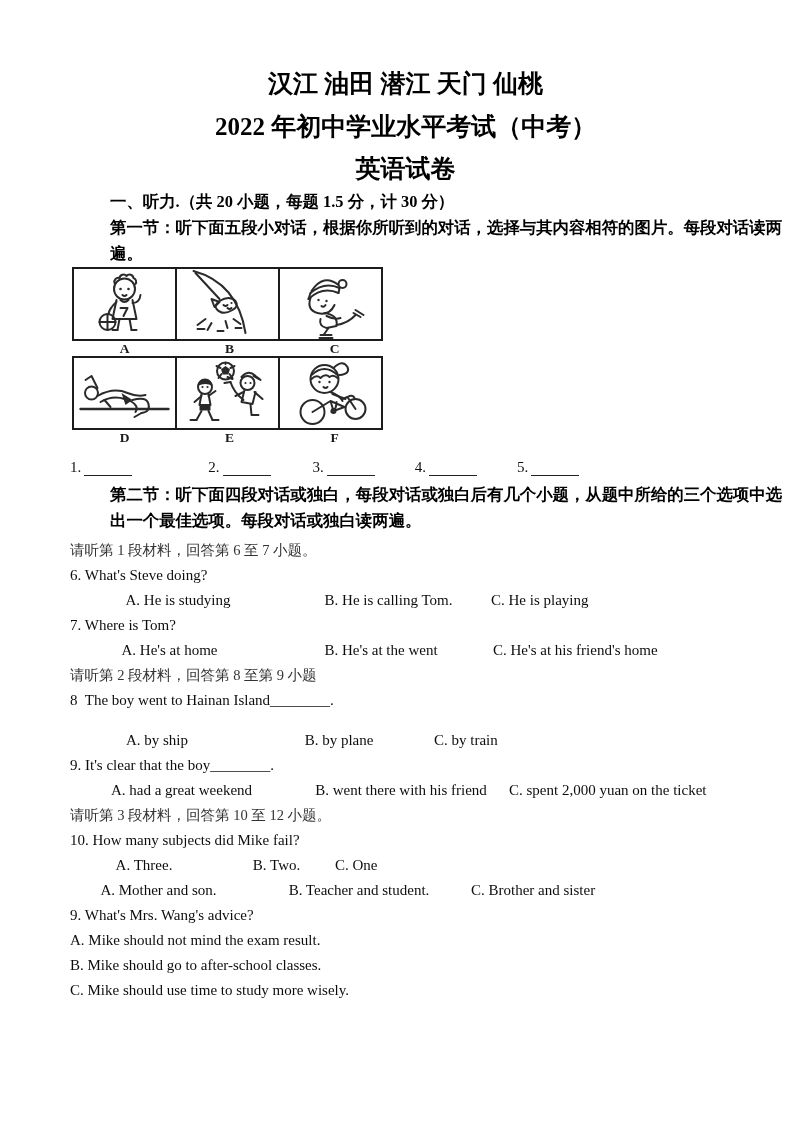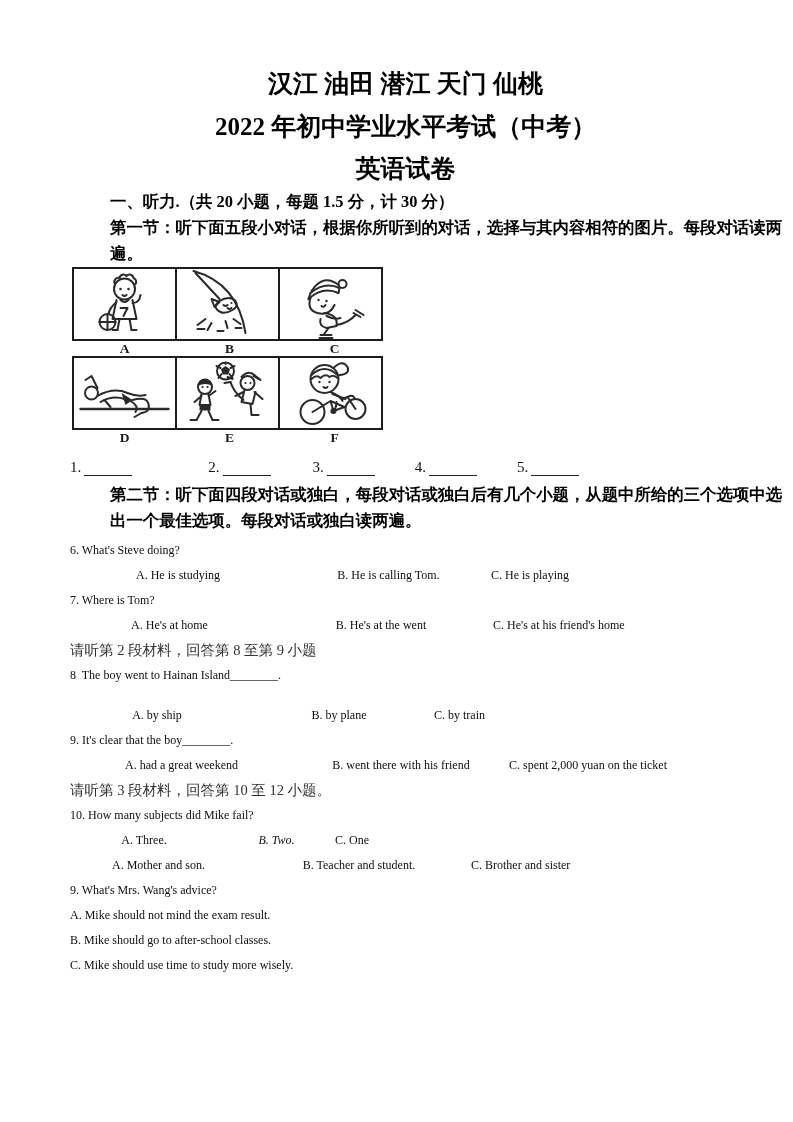--- a/index.html
+++ b/index.html
@@ -26,29 +26,29 @@
   .art{stroke:#2a2a2a;fill:none;stroke-width:2;stroke-linecap:round;stroke-linejoin:round;}
   .art-fill{fill:#2a2a2a;stroke:none;}
   
   .blanks{display:flex;align-items:flex-end;margin-top:8px;height:22px;font-size:15px;}
   .bk{display:flex;align-items:flex-end;}
   .bk .num{line-height:18px;}
   .blank-line{display:inline-block;width:48px;height:15px;border-bottom:1.5px solid #222;margin-left:3px;}
   .bk1{margin-right:76px;}.bk2{margin-right:42px;}.bk3{margin-right:40px;}.bk4{margin-right:40px;}
   
   .listening{margin-top:4px;}
-  .ln{font-size:12px;line-height:25px;min-height:25px;color:#0d0d0d;white-space:nowrap;}
+  .ln{font-size:15px;line-height:25px;min-height:25px;color:#0d0d0d;white-space:nowrap;}
   .note{font-size:14.5px;color:#333;}
   .opts{display:flex;}
   .opts span{white-space:nowrap;text-align:center;}
   .q6 .oa{width:216px;} .q6 .ob{width:205px;}
   .q7 .oa{width:199px;} .q7 .ob{width:224px;}
   .q8 .oa{width:174px;} .q8 .ob{width:190px;}
   .q9 .oa{width:223px;} .q9 .ob{width:216px;}
-  .q10 .oa{width:148px;} .q10 .ob{width:117px;font-style:italic;}
+  .q10 .oa{width:148px;} .q10 .ob{width:117px;}
   .q11 .oa{width:177px;} .q11 .ob{width:224px;}
   .gap-lg{margin-top:15px;}
 </style>
 </head>
 <body>
 
 <div class="page">
 
   <div class="title t1">汉江 油田 潜江 天门 仙桃</div>
   <div class="title t2">2022 年初中学业水平考试（中考）</div>
@@ -213,20 +213,21 @@
     <span class="bk">
         <span class="num">5.</span>
         <span class="blank-line"></span>
       </span>
   </div>
 
   <div class="cn-bold intro2">第二节：听下面四段对话或独白，每段对话或独白后有几个小题，从题中所给的三个选项中选出一个最佳选项。每段对话或独白读两遍。</div>
 
   <div class="listening">
 
+    <div class="ln note">请听第 1 段材料，回答第 6 至 7 小题。</div>
 
     <div class="ln">6. What's Steve doing?</div>
     <div class="ln opts q6">
       <span class="oa">A. He is studying</span>
       <span class="ob">B. He is calling Tom.</span>
       <span class="oc">C. He is playing</span>
     </div>
 
     <div class="ln">7. Where is Tom?</div>
     <div class="ln opts q7">

